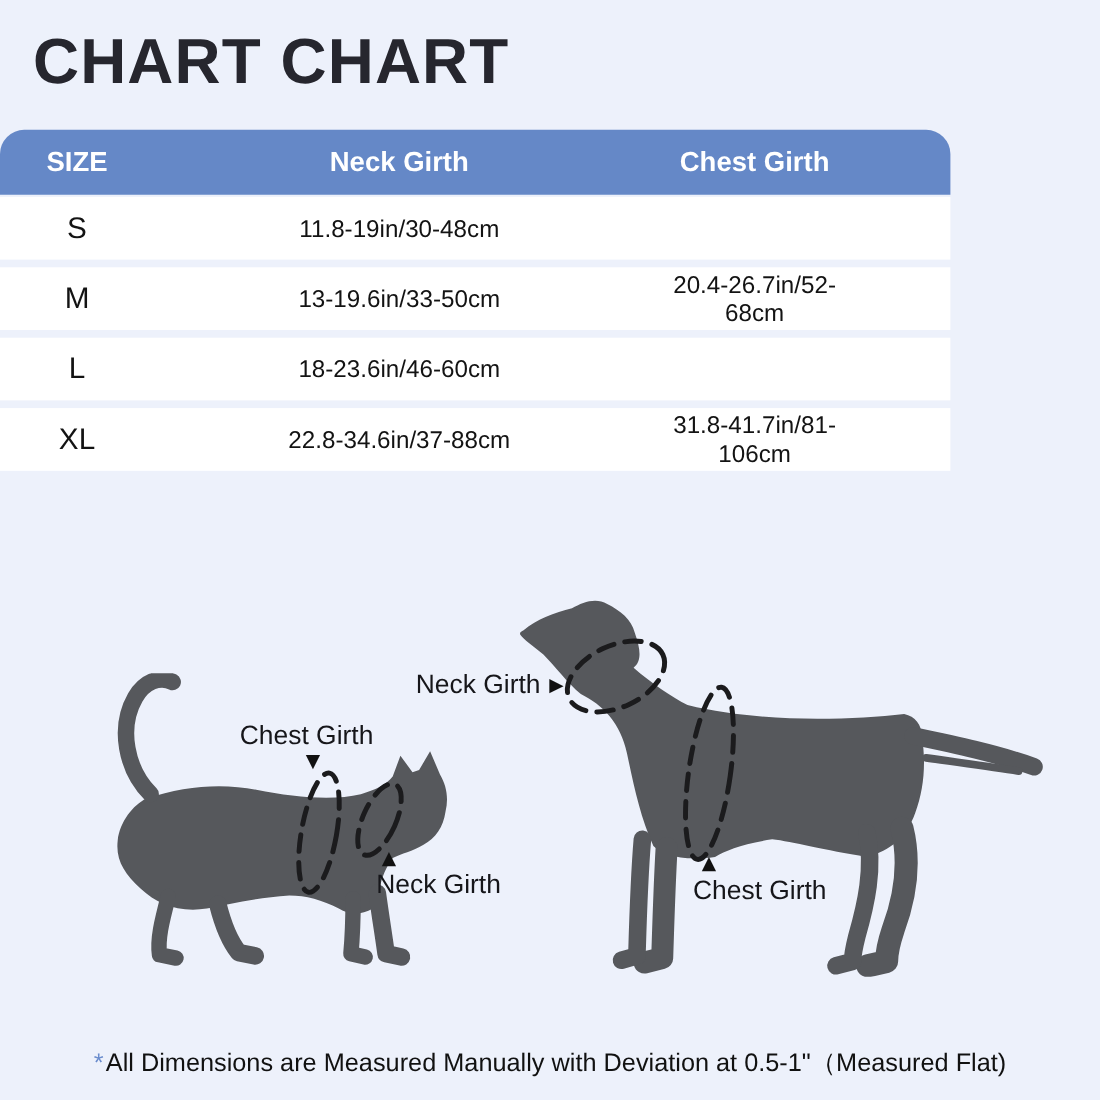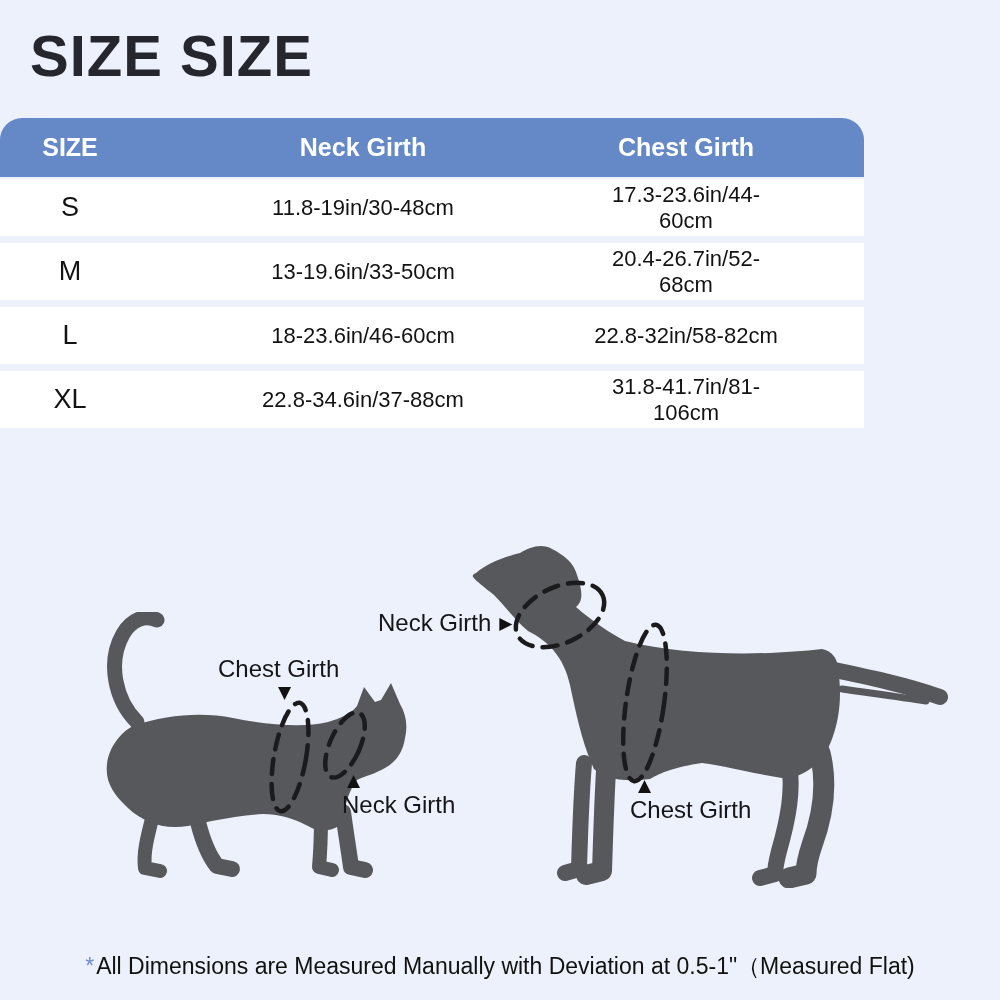--- a/index.html
+++ b/index.html
@@ -48,45 +48,43 @@
     position:absolute;left:0;top:951px;width:1000px;
     text-align:center;font-size:23px;color:#111;
   }
   .footnote .asterisk{color:#6a8ccd;margin-right:2px;}
 </style>
 </head>
 <body>
 
 <div class="canvas">
 
-  <h1 class="page-title">SIZE SIZE</h1>
+  <h1 class="page-title">CHART CHART</h1>
 
   <div class="size-table">
     <div class="thead">
       <div class="c1">SIZE</div>
       <div class="c2">Neck Girth</div>
       <div class="c3">Chest Girth</div>
     </div>
     <div class="trows">
     <div class="trow">
       <div class="c1">S</div>
       <div class="c2">11.8-19in/30-48cm</div>
-      <div class="c3">17.3-23.6in/44-60cm</div>
     </div>
 
     <div class="trow">
       <div class="c1">M</div>
       <div class="c2">13-19.6in/33-50cm</div>
       <div class="c3">20.4-26.7in/52-68cm</div>
     </div>
 
     <div class="trow">
       <div class="c1">L</div>
       <div class="c2">18-23.6in/46-60cm</div>
-      <div class="c3">22.8-32in/58-82cm</div>
     </div>
 
     <div class="trow">
       <div class="c1">XL</div>
       <div class="c2">22.8-34.6in/37-88cm</div>
       <div class="c3">31.8-41.7in/81-106cm</div>
     </div>
   </div>
   </div>
 

